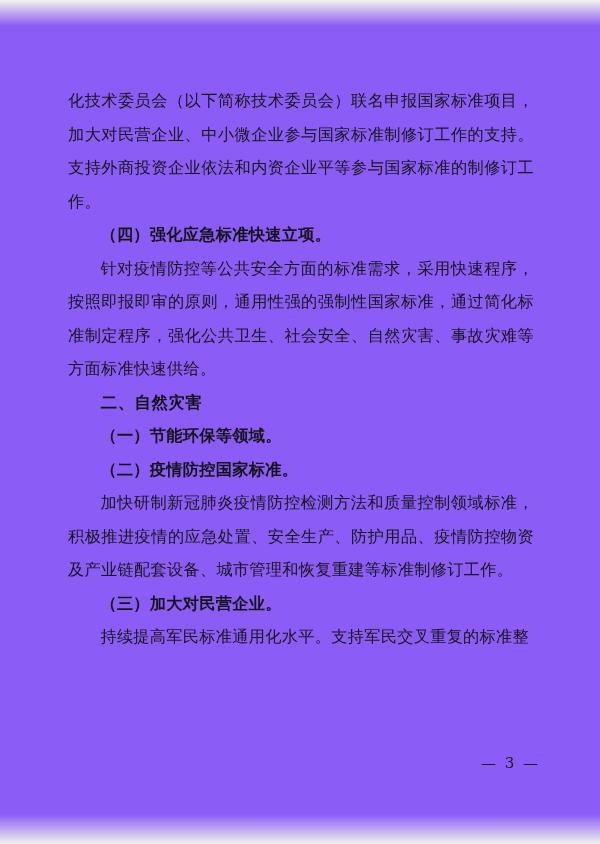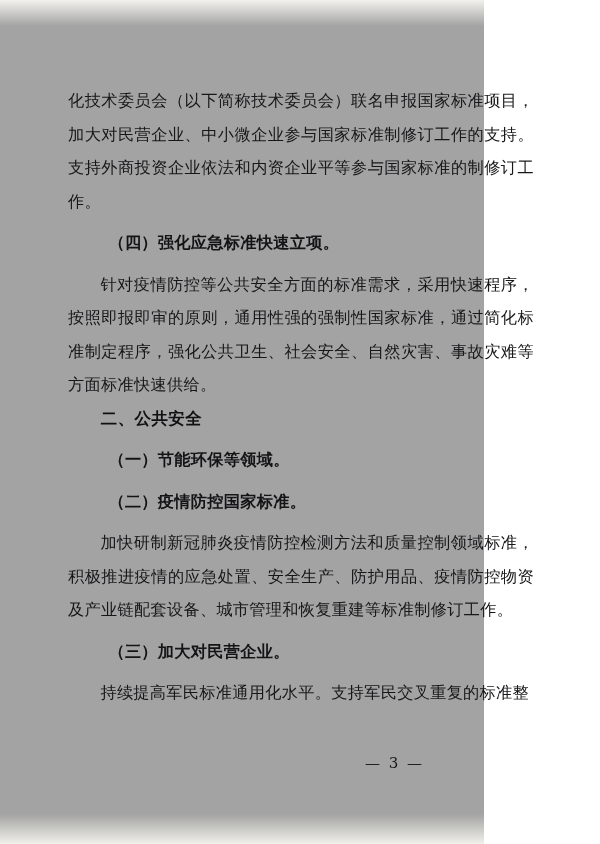--- a/index.html
+++ b/index.html
@@ -8,23 +8,23 @@
   }
   body {
     width: 600px;
     height: 844px;
     background: #ffffff;
     font-family: "DejaVu Serif", "Liberation Serif", serif;
     overflow: hidden;
   }
   .page {
     position: relative;
-    width: 484px;
+    width: 600px;
     height: 844px;
-    background: #a3a3a3;
+    background: #8b5cf6;
     box-sizing: border-box;
   }
   .content {
     position: absolute;
     left: 68px;
     top: 84px;
     width: 466px;
   }
   .para {
     font-size: 16.2px;
@@ -47,21 +47,21 @@
     font-weight: 700;
     margin: 0;
     letter-spacing: 0.5px;
   }
   .subheading {
     font-size: 16.2px;
     line-height: 33.5px;
     color: #141417;
     text-indent: 2em;
     font-weight: 700;
-    margin: 8px;
+    margin: 0;
     letter-spacing: 0.3px;
   }
   .page-number {
     position: absolute;
     right: 60px;
     bottom: 72px;
     font-size: 15px;
     color: #1a1a1d;
     letter-spacing: 2px;
     font-family: "DejaVu Serif", "Liberation Serif", serif;
@@ -84,21 +84,21 @@
 </head>
 <body>
 
 <div class="page">
   <div class="paper-edge-top"></div>
 
   <div class="content">
     <p class="para">化技术委员会（以下简称技术委员会）联名申报国家标准项目，加大对民营企业、中小微企业参与国家标准制修订工作的支持。支持外商投资企业依法和内资企业平等参与国家标准的制修订工作。</p>
     <p class="subheading">（四）强化应急标准快速立项。</p>
     <p class="para indent">针对疫情防控等公共安全方面的标准需求，采用快速程序，按照即报即审的原则，通用性强的强制性国家标准，通过简化标准制定程序，强化公共卫生、社会安全、自然灾害、事故灾难等方面标准快速供给。</p>
-    <p class="heading">二、公共安全</p>
+    <p class="heading">二、自然灾害</p>
     <p class="subheading">（一）节能环保等领域。</p>
     <p class="subheading">（二）疫情防控国家标准。</p>
     <p class="para indent">加快研制新冠肺炎疫情防控检测方法和质量控制领域标准，积极推进疫情的应急处置、安全生产、防护用品、疫情防控物资及产业链配套设备、城市管理和恢复重建等标准制修订工作。</p>
     <p class="subheading">（三）加大对民营企业。</p>
     <p class="para indent">持续提高军民标准通用化水平。支持军民交叉重复的标准整</p>
   </div>
 
   <div class="page-number">— 3 —</div>
   <div class="paper-edge-bottom"></div>
 </div>

